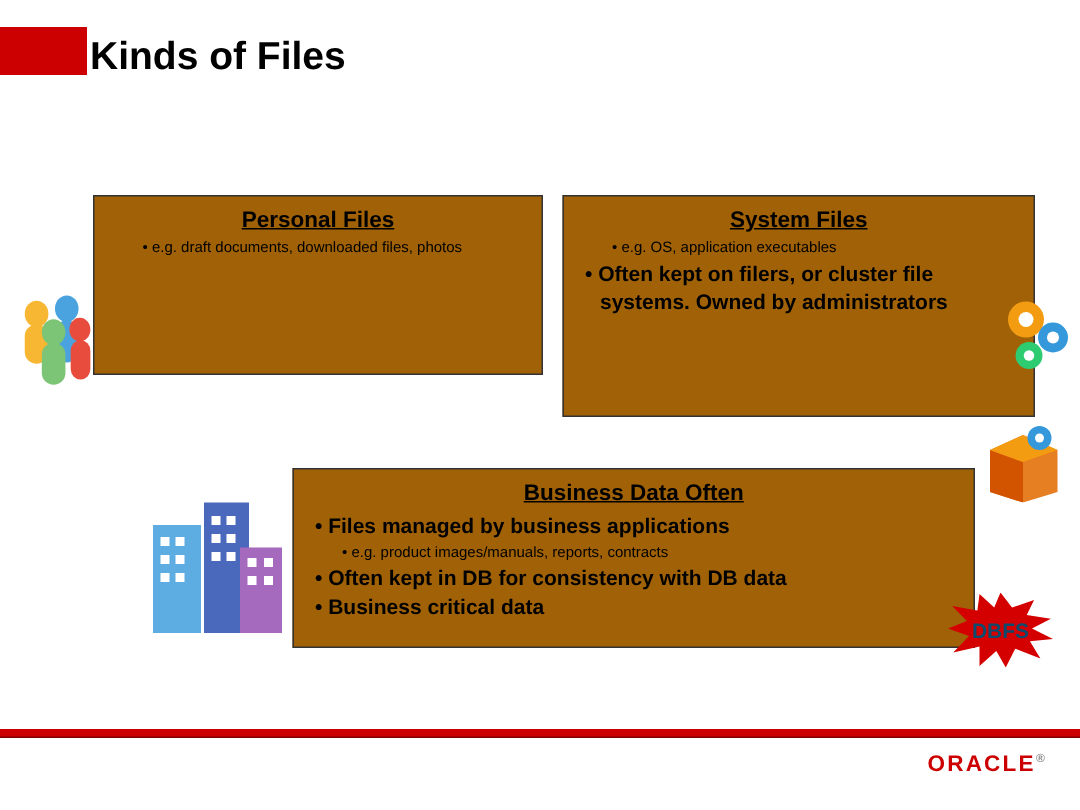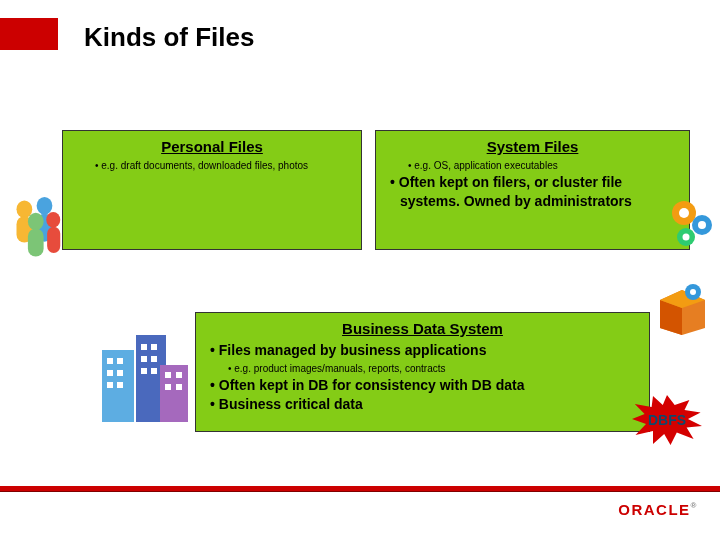--- a/index.html
+++ b/index.html
@@ -12,29 +12,29 @@
     overflow: hidden;
   }
   .red-block {
     position: absolute;
     top: 18px; left: 0;
     width: 58px; height: 32px;
     background: #c00;
   }
   .title {
     position: absolute;
-    top: 22px; left: 84px;
+    top: 22px; left: 60px;
     font-size: 26px;
     font-weight: bold;
     color: #000;
   }
   .card {
     position: absolute;
     border: 1px solid #333;
-    background: #84cc16;
+    background: #a16207;
     padding: 6px 10px 8px 10px;
     font-size: 14px;
     font-weight: bold;
     line-height: 1.35;
   }
   .card .hdr {
     text-align: center;
     text-decoration: underline;
     font-size: 15px;
     margin-bottom: 2px;
@@ -42,21 +42,21 @@
   .lv1 { margin: 0 0 0 4px; text-indent: -10px; padding-left: 10px; }
   .lv1::before { content: "• "; }
   .lv2 {
     margin: 2px 0 0 22px;
     text-indent: -10px; padding-left: 10px;
     font-size: 10px;
     font-weight: normal;
   }
   .lv2::before { content: "• "; }
   .card.c1 { top: 130px; left: 62px;  width: 300px; height: 120px; }
-  .card.c2 { top: 130px; left: 375px; width: 315px; height: 120px; }
+  .card.c2 { top: 130px; left: 375px; width: 315px; height: 148px; }
   .card.c3 { top: 312px; left: 195px; width: 455px; height: 120px; }
 
   
   .icon { position: absolute; }
   .people { top: 190px; left: 10px; width: 55px; height: 70px; }
   .people svg { width: 100%; height: 100%; }
   .gears { top: 195px; right: 4px; width: 50px; height: 55px; }
   .box   { top: 280px; right: 10px; width: 55px; height: 55px; }
   .buildings { top: 330px; left: 100px; width: 90px; height: 95px; }
   .starburst {
@@ -104,21 +104,21 @@
   <div class="lv2">e.g. draft documents, downloaded files, photos</div>
 </div>
 
 <div class="card c2">
   <div class="hdr">System Files</div>
   <div class="lv2">e.g. OS, application executables</div>
   <div class="lv1">Often kept on filers, or cluster file systems.  Owned by administrators</div>
 </div>
 
 <div class="card c3">
-  <div class="hdr">Business Data System</div>
+  <div class="hdr">Business Data Often</div>
   <div class="lv1">Files managed by business applications</div>
   <div class="lv2">e.g. product images/manuals, reports, contracts</div>
   <div class="lv1">Often kept in DB for consistency with DB data</div>
   <div class="lv1">Business critical data</div>
 </div>
 
 <div class="icon people">
   <svg viewBox="0 0 60 80">
     <ellipse cx="15" cy="22" rx="9" ry="10" fill="#f7b733"></ellipse>
     <rect x="6" y="30" width="18" height="30" rx="9" fill="#f7b733"></rect>

